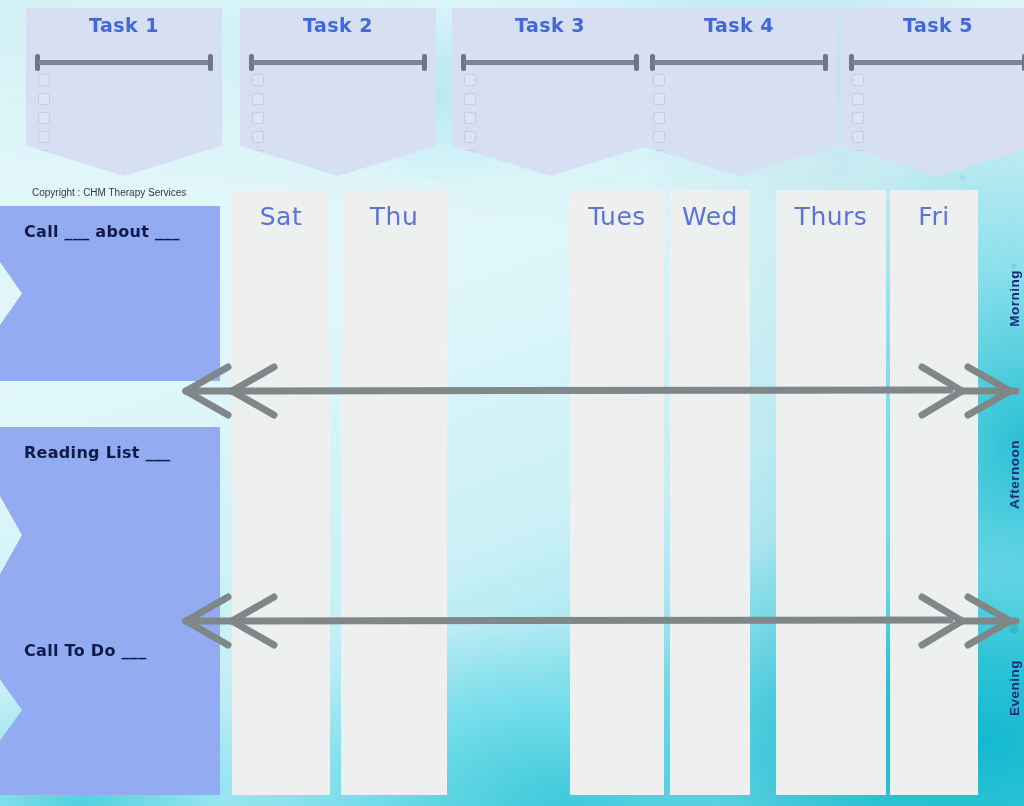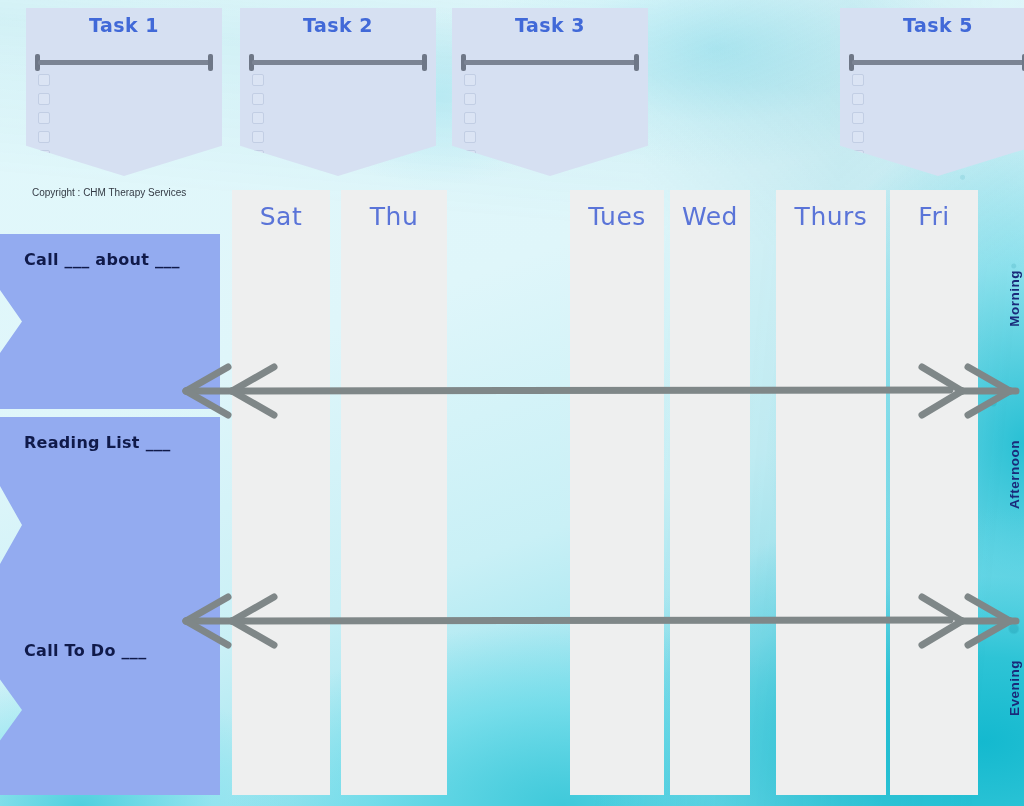--- a/index.html
+++ b/index.html
@@ -239,20 +239,35 @@
       </div>
       <div class="task-checks">
         <div class="chk"></div>
         <div class="chk"></div>
         <div class="chk"></div>
         <div class="chk"></div>
         <div class="chk"></div>
       </div>
     </div>
 
+    <div class="task-card" style="left:641px;">
+      <div class="task-title">Task 4</div>
+      <div class="task-bar">
+        <div class="cap l"></div>
+        <div class="rail"></div>
+        <div class="cap r"></div>
+      </div>
+      <div class="task-checks">
+        <div class="chk"></div>
+        <div class="chk"></div>
+        <div class="chk"></div>
+        <div class="chk"></div>
+        <div class="chk"></div>
+      </div>
+    </div>
 
     <div class="task-card" style="left:840px;">
       <div class="task-title">Task 5</div>
       <div class="task-bar">
         <div class="cap l"></div>
         <div class="rail"></div>
         <div class="cap r"></div>
       </div>
       <div class="task-checks">
         <div class="chk"></div>
@@ -260,24 +275,24 @@
         <div class="chk"></div>
         <div class="chk"></div>
         <div class="chk"></div>
       </div>
     </div>
 
   </div>
 
   <div class="copyright">Copyright : CHM Therapy Services</div>
 
-  <div class="note" style="top:206px; height:175px;margin-top:28px;">
+  <div class="note" style="top:206px; height:175px;">
     <div class="note-label">Call ___ about ___</div>
   </div>
-  <div class="note" style="top:417px; height:216px;text-align:center;">
+  <div class="note" style="top:427px; height:216px;text-align:center;">
     <div class="note-label">Reading List ___</div>
   </div>
   <div class="note" style="top:625px; height:170px;">
     <div class="note-label">Call To Do ___</div>
   </div>
 
   <div class="day-col" style="left:232px; top:190px; width:98px;  height:605px;">
     <div class="day-head">Sat</div>
   </div>
   <div class="day-col" style="left:341px; top:190px; width:106px; height:605px;">

